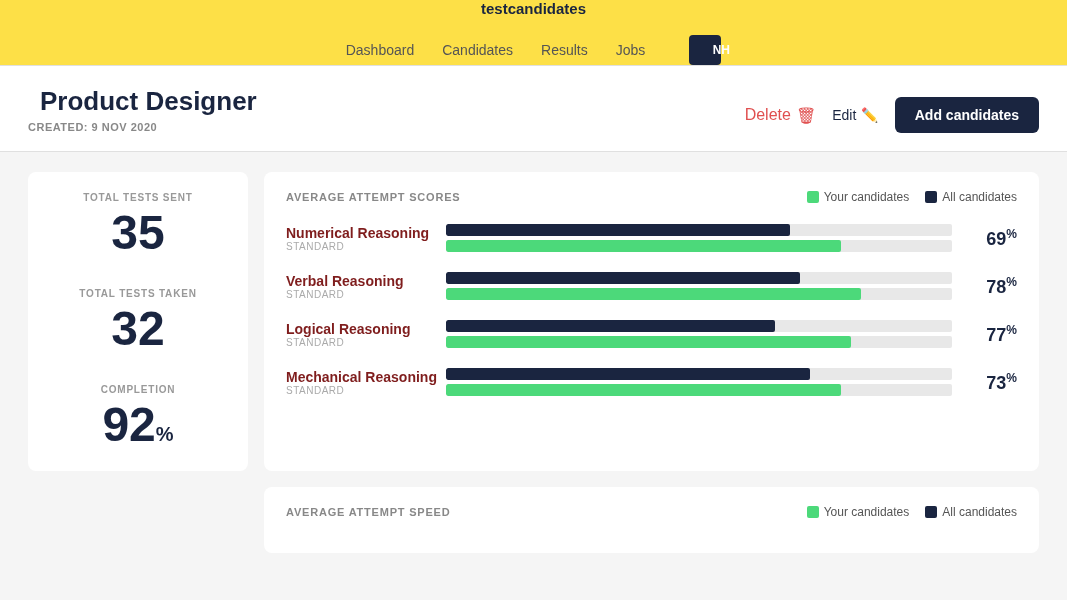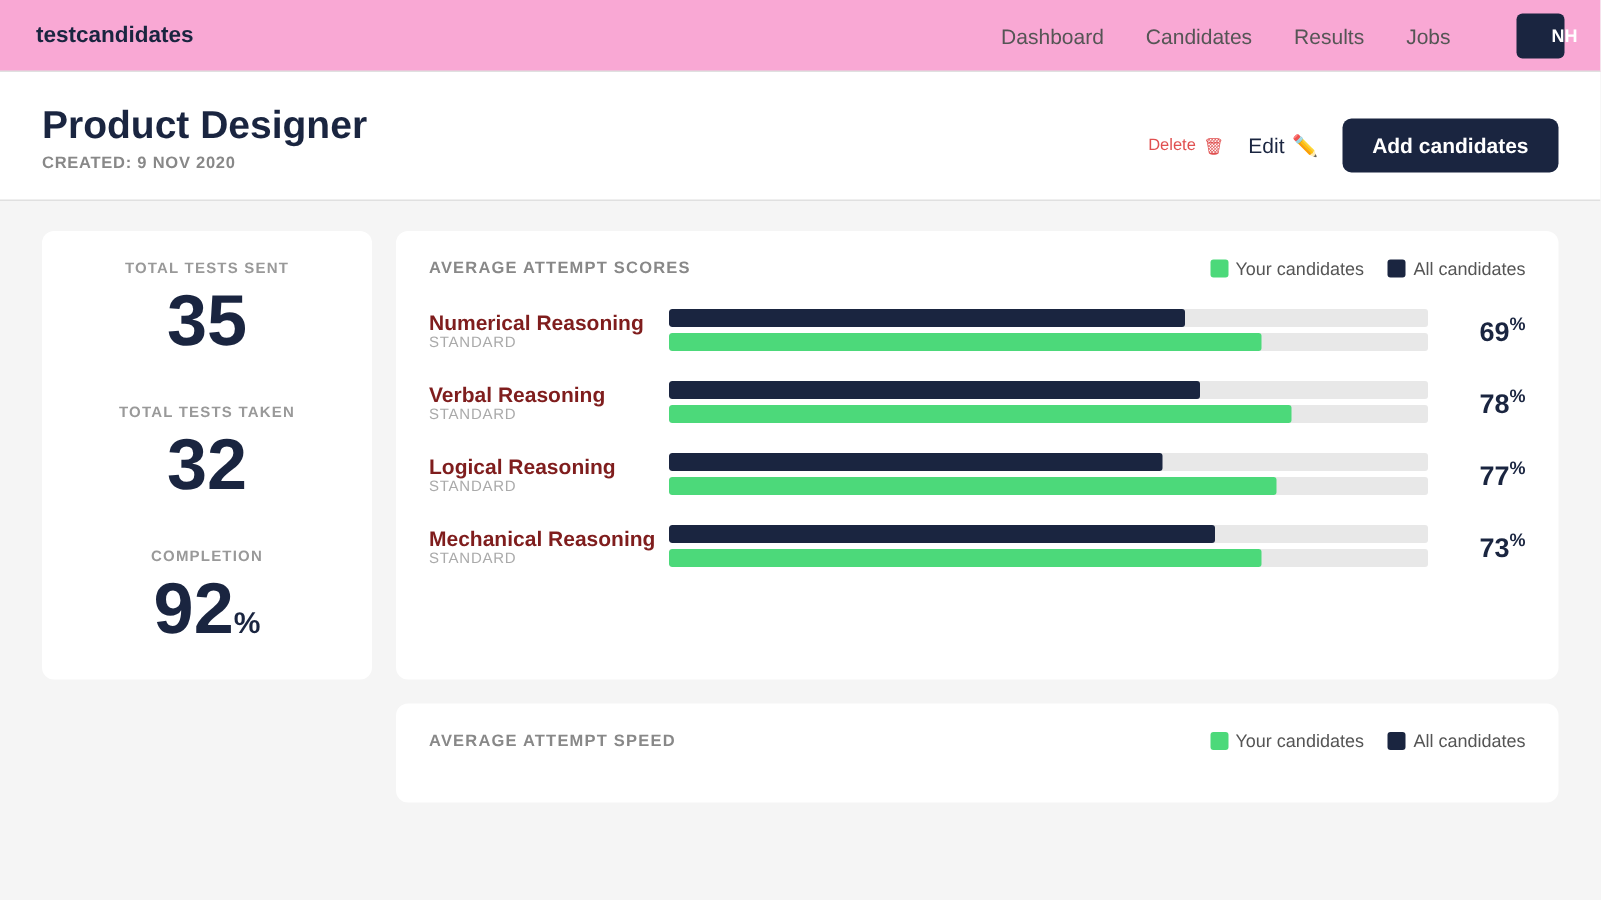--- a/index.html
+++ b/index.html
@@ -1,25 +1,26 @@
 <!DOCTYPE html>
 <html><head>
   <meta charset="utf-8">
   <style>
     * { box-sizing: border-box; margin: 0; padding: 0; }
     body { font-family: 'Helvetica Neue', Arial, sans-serif; background: #f5f5f5; color: #1a2540; font-size: 14px; }
 
     
     .navbar {
-      background: #f9a8d4;
+      background: #fde047;
       display: flex;
       align-items: center;
       padding: 0 24px;
-      height: 48px;
+      height: 66px;
       border-bottom: 1px solid #e0e0e0;
+      flex-direction: column;
     }
     .navbar-brand {
       font-weight: 700;
       font-size: 15px;
       color: #1a2540;
       flex: 1;
     }
     .navbar-links {
       display: flex;
       gap: 28px;
@@ -52,39 +53,40 @@
       display: flex;
       align-items: flex-end;
       justify-content: space-between;
       border-bottom: 1px solid #e0e0e0;
     }
     .page-title-block {}
     .page-title {
       font-size: 26px;
       font-weight: 700;
       color: #1a2540;
+      margin-left: 12px;
     }
     .page-created {
       font-size: 11px;
       color: #888;
       margin-top: 4px;
       text-transform: uppercase;
       letter-spacing: 0.5px;
     }
     .page-created span { font-weight: 600; }
     .header-actions {
       display: flex;
       align-items: center;
       gap: 16px;
     }
     .btn-delete {
       background: none;
       border: none;
       color: #e05050;
-      font-size: 11px;
+      font-size: 16px;
       cursor: pointer;
       display: flex;
       align-items: center;
       gap: 5px;
       margin-left: 35px;
     }
     .btn-edit {
       background: none;
       border: none;
       color: #1a2540;

